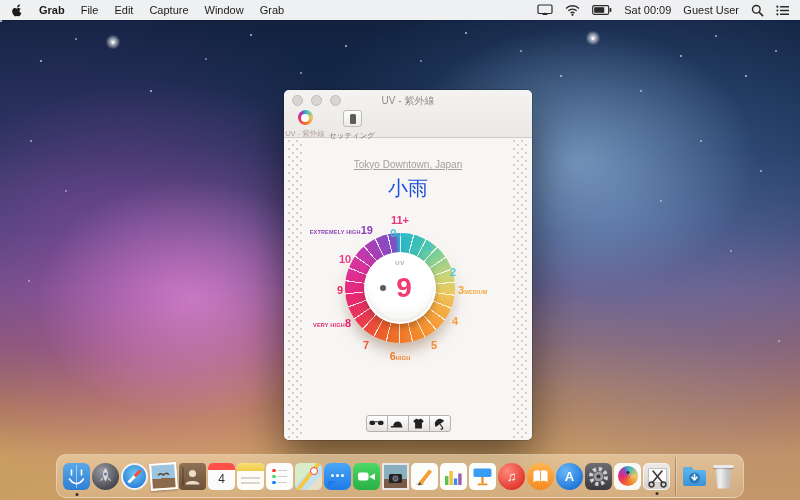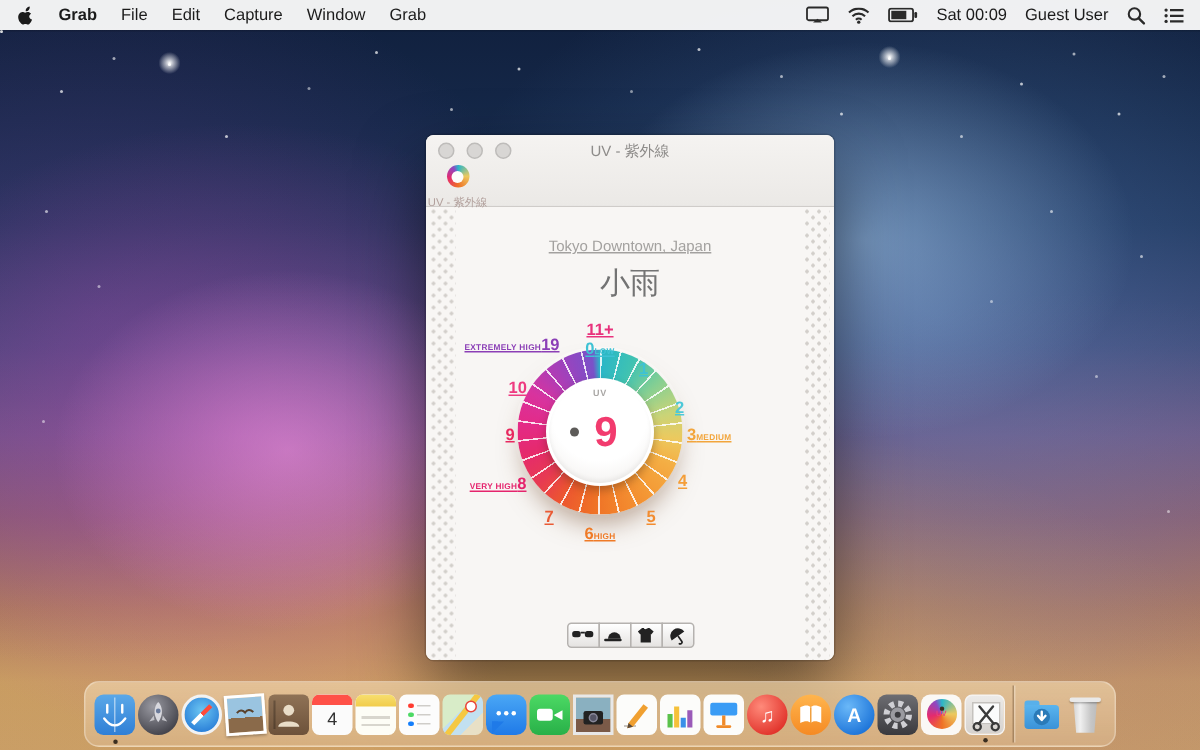--- a/index.html
+++ b/index.html
@@ -41,21 +41,21 @@
     box-shadow:0 1px 0 rgba(0,0,0,.15);gap:28px; }
   .mb-left { display:flex; align-items:center; gap:16px; }
   .mb-apple { display:flex; align-items:center; }
   .mb-app { font-weight:700; }
   .mb-item { cursor:default; }
   .mb-right { margin-left:auto; display:flex; align-items:center; gap:12px; }
   .mb-ico { display:flex; align-items:center; }
   .mb-clock, .mb-user { font-size:11px; color:#1b1b1b; }
 
   
-  .window { position:absolute; left:284px; top:90px; width:272px; height:350px;
+  .window { position:absolute; left:284px; top:90px; width:248px; height:350px;
     border-radius:5px; background:#f8f6f4;
     box-shadow:0 22px 45px rgba(0,0,0,.5), 0 0 0 1px rgba(0,0,0,.15); z-index:10; overflow:hidden; }
   .chrome { position:relative; height:48px; background:linear-gradient(#f5f3f1,#ebe9e6);
     border-bottom:1px solid #cfccc9; border-radius:5px 5px 0 0; }
   .titlebar { position:relative; height:20px; }
   .tl { position:absolute; top:5px; width:11px; height:11px; border-radius:50%;
     background:#d8d6d4; border:1px solid #bebcba; }
   .tl-close { left:8px; } .tl-min { left:27px; } .tl-max { left:46px; }
   .win-title { position:absolute; left:0; right:0; top:4px; text-align:center;
     font-size:10px; color:#8e8c8a; }
@@ -75,21 +75,21 @@
   .tb-uv .tb-label { color:#b2a09c; }
 
   .content { position:absolute; left:0; top:49px; right:0; bottom:0; background:#f8f6f4; }
   .dotcol { position:absolute; top:0; bottom:0; width:17px;
     background-image:radial-gradient(#c9c5c0 1px, rgba(0,0,0,0) 1.4px),
                      radial-gradient(#c9c5c0 1px, rgba(0,0,0,0) 1.4px);
     background-size:8px 8px; background-position:2px 2px, 6px 6px; opacity:.8; }
   .dotcol.left { left:3px; } .dotcol.right { right:3px; }
 
   .loc { position:absolute; left:0; right:0; top:20px; text-align:center; font-size:10px; color:#a3a19f;text-decoration:underline; }
-  .cond { position:absolute; left:0; right:0; top:36px; text-align:center; font-size:20px; color:#737373; }
+  .cond { position:absolute; left:0; right:0; top:36px; text-align:center; font-size:20px; color:#1d4ed8; }
 
   
   .gauge { position:absolute; left:26px; top:78px; width:180px; height:152px; }
   .ring { position:absolute; left:35px; top:16px; width:110px; height:110px; border-radius:50%;
     background:
       repeating-conic-gradient(rgba(255,255,255,.85) 0 1.3deg, rgba(255,255,255,0) 1.3deg 13.85deg),
       conic-gradient(#29b6c8 0deg,#3fc2b2 25deg,#86cf92 50deg,#c9d478 75deg,#ecc95e 95deg,
         #f4ae44 115deg,#f49a36 140deg,#f2842c 165deg,#ef7126 185deg,#ec5530 210deg,#e73a52 230deg,
         #e52a6e 255deg,#e42a86 275deg,#d8339e 300deg,#b13cb4 320deg,#8e48c2 340deg,#7a52c8 354deg,#29b6c8 360deg);
     box-shadow:0 10px 16px -4px rgba(125,85,55,.5), 0 0 0 2px rgba(255,255,255,.45); }
@@ -97,21 +97,21 @@
     background:radial-gradient(circle at 50% 32%, #ffffff 55%, #eeebe8 100%);
     border:2px solid rgba(255,255,255,.95);
     box-shadow:0 3px 6px rgba(70,40,20,.35), inset 0 -2px 3px rgba(0,0,0,.05);
     display:flex; align-items:center; justify-content:center; }
   .uv-cap { position:absolute; left:0; right:0; top:6px; text-align:center;
     font-size:6px; font-weight:700; color:#a9a7a5; letter-spacing:.5px; }
   .uv-val { font-size:28px; font-weight:600; color:#f23b6e; margin-left:8px; }
   .uv-dot { position:absolute; left:14px; top:50%; width:6px; height:6px; margin-top:-3px;
     border-radius:50%; background:#5d5b59; }
 
-  .glbl { position:absolute; white-space:nowrap; font-weight:700; line-height:1;text-decoration:underline; }
+  .glbl { position:absolute; white-space:nowrap; font-weight:700; line-height:1; }
   .glbl b { font-size:11px; font-weight:700; }
   .glbl i { font-size:5.5px; font-style:normal; font-weight:700; letter-spacing:.2px; }
   .lbl-0 { left:0; right:0; top:-6px; text-align:center; color:#e8327c; }
   .lbl-1 { left:0; right:0; top:7px; text-align:center; color:#3ec2d4; }
   .lbl-2 { left:116px; top:20px; color:#3ec2d4; }
   .lbl-3 { left:140px; top:46px; color:#4cc8d8; }
   .lbl-4 { left:148px; top:64px; color:#f2a53c; }
   .lbl-5 { left:142px; top:95px; color:#f49e38; }
   .lbl-6 { left:121px; top:119px; color:#f28c30; }
   .lbl-7 { left:0; right:0; top:130px; text-align:center; color:#ef7a26; }
@@ -276,20 +276,24 @@
         <span class="tl tl-close"></span>
         <span class="tl tl-min"></span>
         <span class="tl tl-max"></span>
         <span class="win-title">UV - 紫外線</span>
       </div>
       <div class="toolbar">
         <div class="tb-item tb-uv">
           <span class="tb-uv-icon"></span>
           <span class="tb-label">UV - 紫外線</span>
         </div>
+        <div class="tb-item tb-settings">
+          <span class="tb-set-icon"></span>
+          <span class="tb-label">セッティング</span>
+        </div>
       </div>
     </div>
 
     <div class="content">
       <div class="dotcol left"></div>
       <div class="dotcol right"></div>
 
       <div class="loc">Tokyo Downtown, Japan</div>
       <div class="cond">小雨</div>
 

